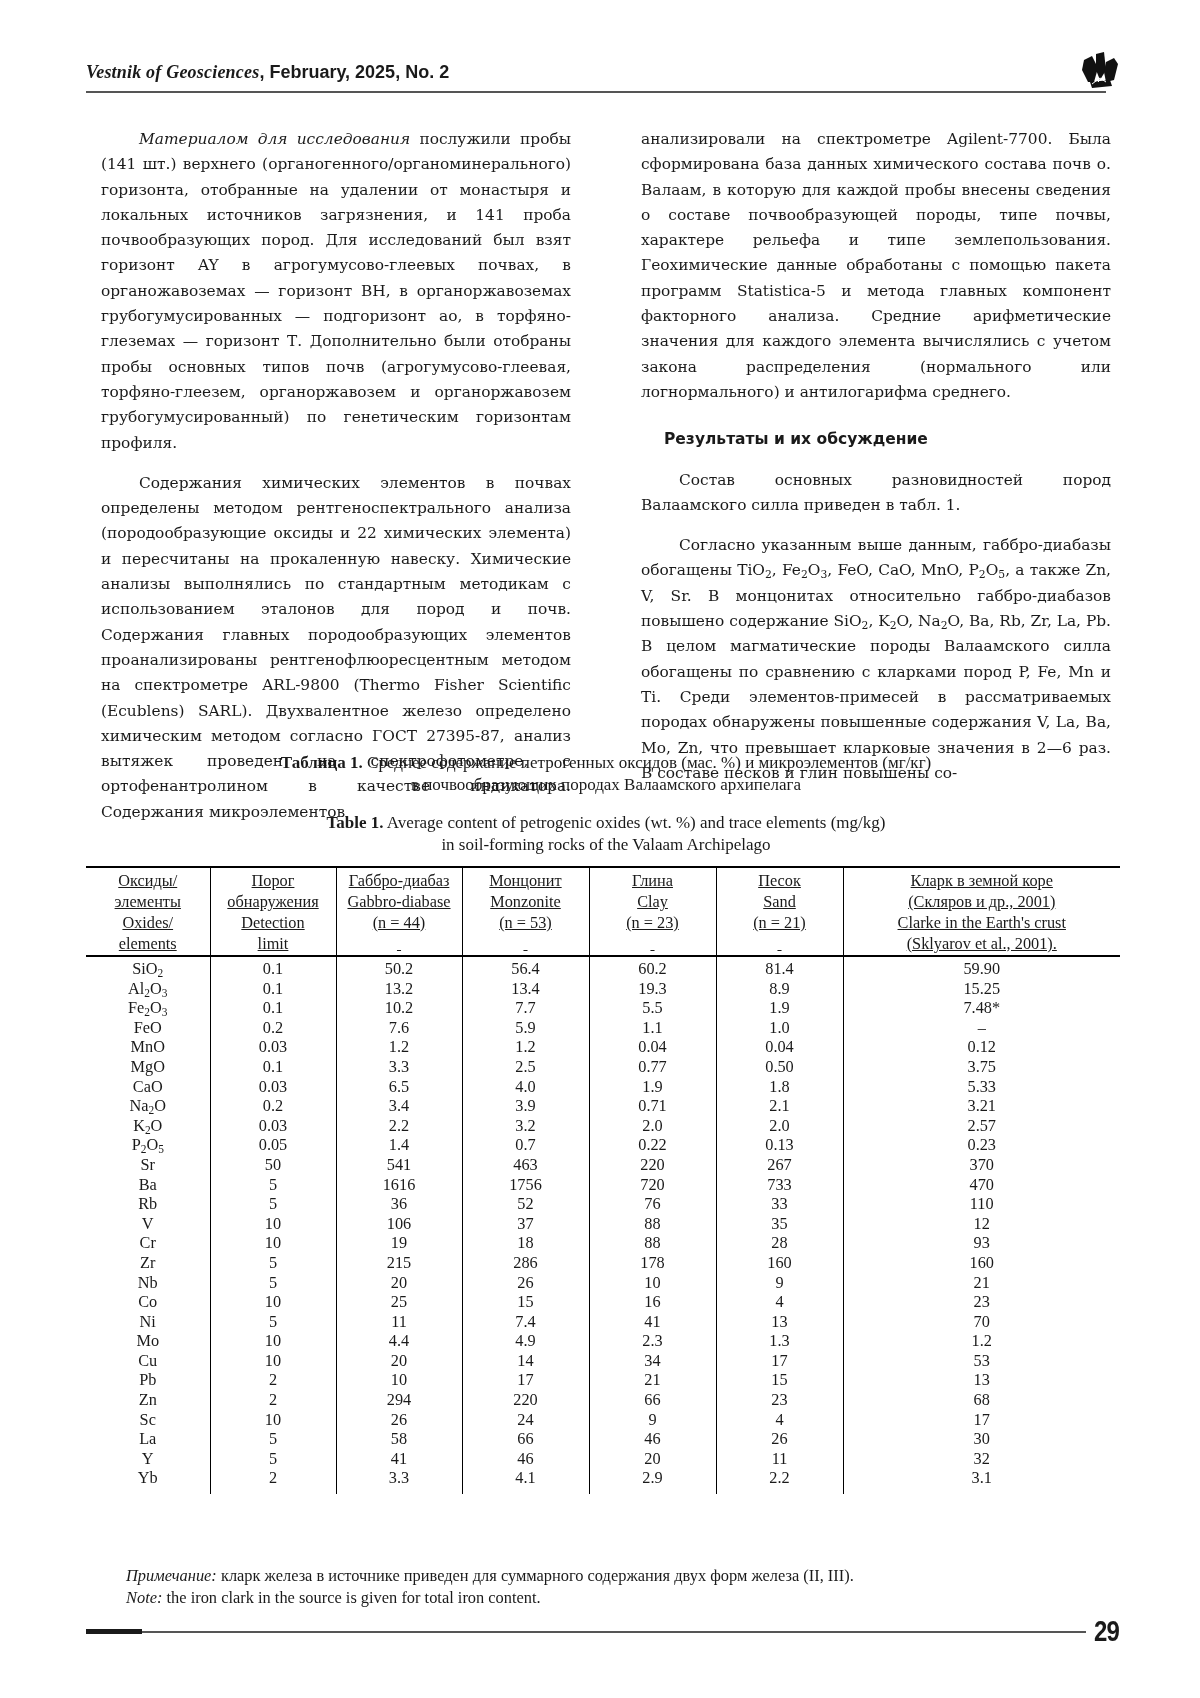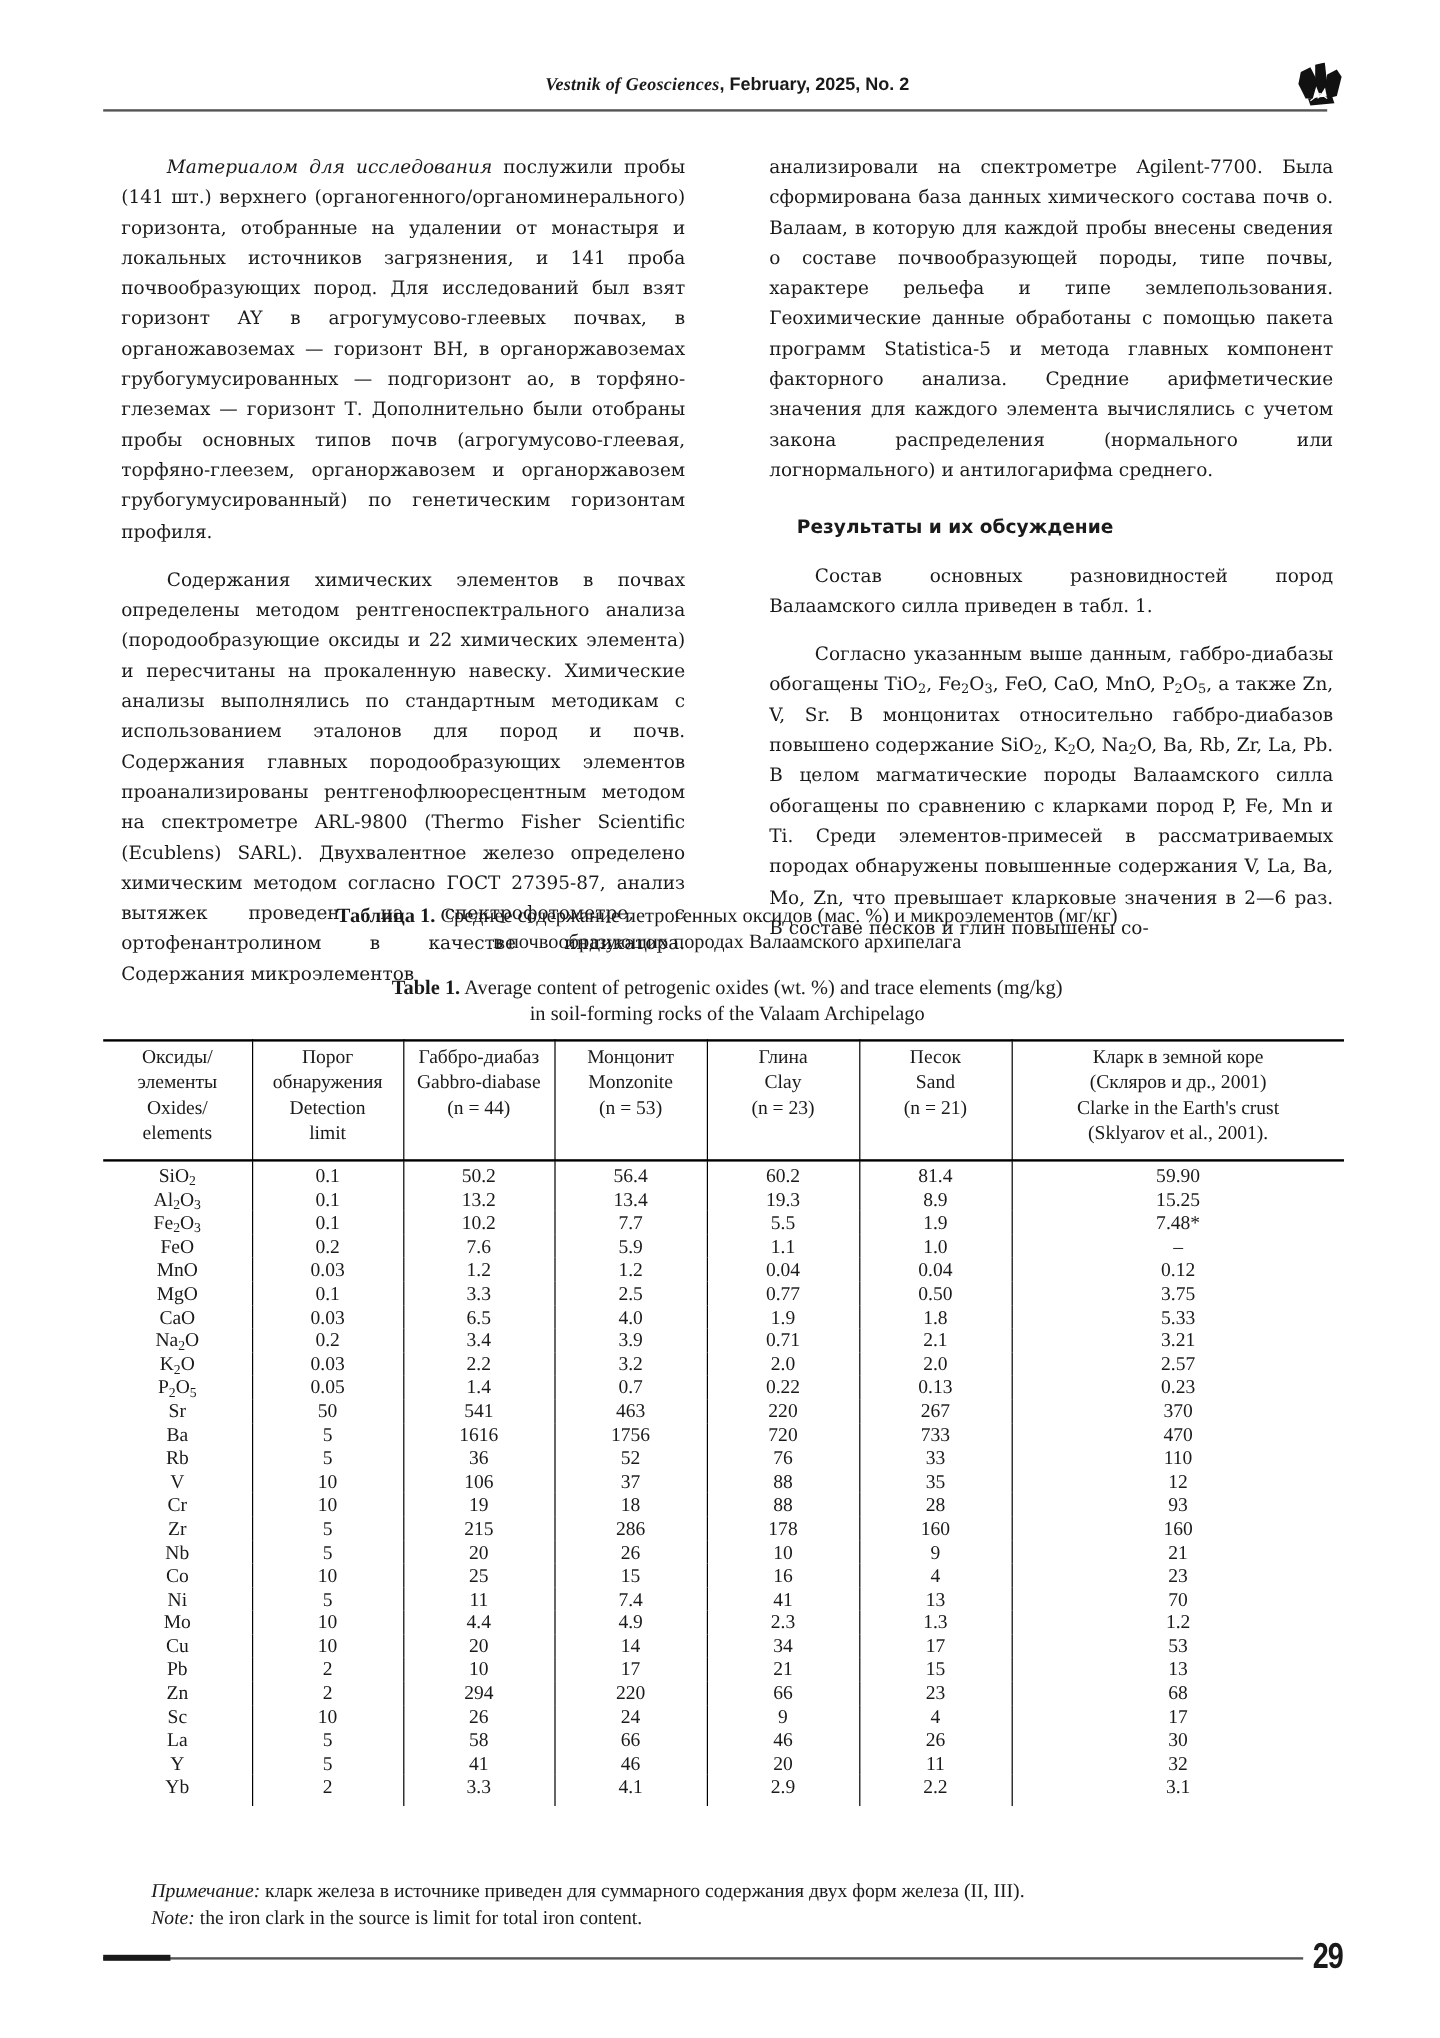--- a/index.html
+++ b/index.html
@@ -1,20 +1,20 @@
 <!DOCTYPE html>
 <html><head>
 <meta charset="utf-8">
 <style>
   html, body { margin: 0; padding: 0; background: #ffffff; }
   body { width: 1200px; height: 1698px; position: relative; overflow: hidden; color: #1a1a1a; }
 
   
   .page-header { position: absolute; left: 86px; top: 60px; width: 1040px; height: 36px; }
-  .running-head { position: absolute; left: 0; right: 0; top: 2px; text-align: center; font-size: 15px; }
+  .running-head { position: absolute; left: 0; right: 0; top: 2px; text-align: left; font-size: 18px; }
   .running-head .journal { font-family: "Liberation Serif", serif; font-style: italic; font-weight: bold; letter-spacing: 0.2px; }
   .running-head .issue { font-family: "Liberation Sans", sans-serif; font-weight: bold; font-stretch: condensed; }
   .header-rule { position: absolute; left: 0; right: 20px; top: 31px; height: 2px; background: #555; }
   .logo { position: absolute; right: 6px; top: -8px; width: 40px; height: 38px; }
 
   
   .columns { position: absolute; left: 86px; top: 112px; width: 1040px; height: 618px; }
   .col { position: absolute; top: 0; width: 500px; font-family: "DejaVu Serif", serif; font-size: 15.4px; line-height: 25.3px; text-align: justify; }
   .col-left { left: 0; }
   .col-right { left: 540px; }
@@ -28,21 +28,21 @@
   .caption { position: absolute; left: 86px; width: 1040px; text-align: center; font-family: "Liberation Serif", serif; font-size: 17px; line-height: 22px; }
   .caption b { font-weight: bold; text-align: center; }
   .caption-ru { top: 752px; }
   .caption-en { top: 812px; }
 
   
   .data-table { position: absolute; left: 86px; top: 866px; width: 1034px; border-collapse: collapse; font-family: "Liberation Serif", serif; font-size: 16.3px; }
   .data-table th, .data-table td { text-align: center; padding: 0 2px; border-left: 1px solid #000; }
   .data-table th:first-child, .data-table td:first-child { border-left: none; }
   .data-table thead tr { border-top: 2px solid #000; border-bottom: 2px solid #000; }
-  .data-table th { font-weight: normal; line-height: 21px; vertical-align: top; padding-top: 2px; padding-bottom: 12px; }
+  .data-table th { font-weight: normal; line-height: 21px; vertical-align: top; padding-top: 2px; padding-bottom: 1px; text-decoration: underline; }
   .data-table td { line-height: 19.6px; height: 19.6px; white-space: nowrap; }
   .data-table tbody tr:first-child td { padding-top: 2px; }
   .data-table tbody tr:last-child td { padding-bottom: 6px; }
 
   
   .note { position: absolute; left: 126px; top: 1565px; width: 1000px; font-family: "Liberation Serif", serif; font-size: 16.4px; line-height: 22px; }
   .note em { font-style: italic; }
 
   
   .footer-rule-thick { position: absolute; left: 86px; top: 1629px; width: 56px; height: 5px; background: #1a1a1a; }
@@ -386,18 +386,18 @@
         <td>4.1</td>
         <td>2.9</td>
         <td>2.2</td>
         <td>3.1</td>
       </tr>
     </tbody>
 </table>
 
 <div class="note">
   <div><em>Примечание:</em><span> кларк железа в источнике приведен для суммарного содержания двух форм железа (II, III).</span></div>
-  <div><em>Note:</em><span> the iron clark in the source is limit for total iron content.</span></div>
+  <div><em>Note:</em><span> the iron clark in the source is given for total iron content.</span></div>
 </div>
 
 <div class="footer-rule"></div>
 <div class="footer-rule-thick"></div>
 <div class="page-number">29</div>
 
 </body></html>

